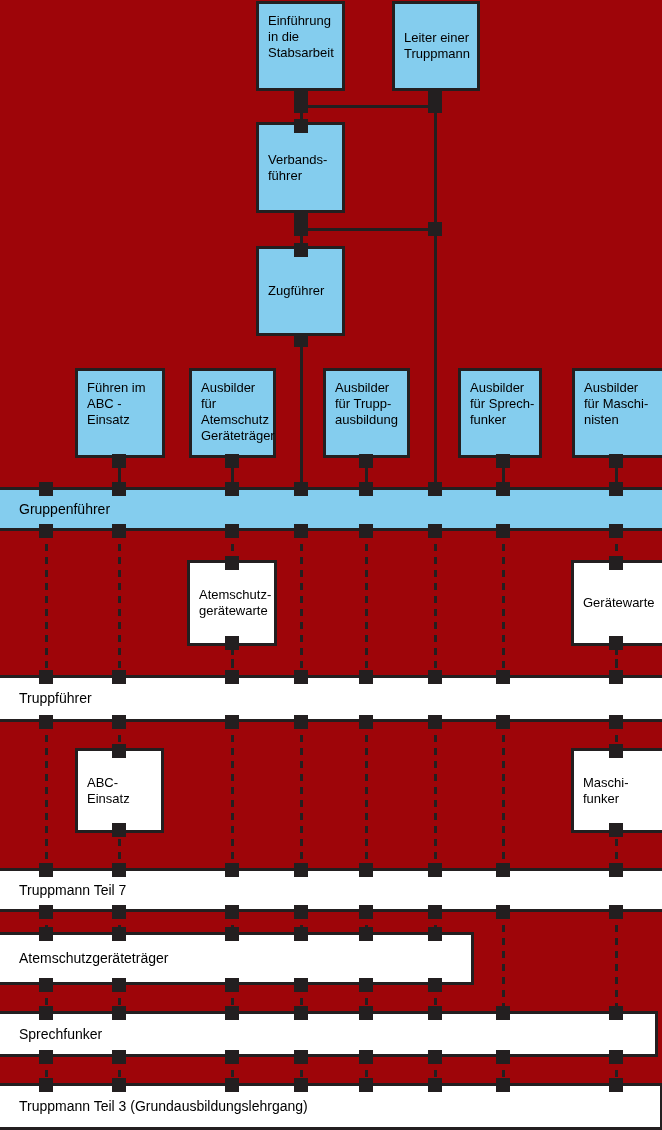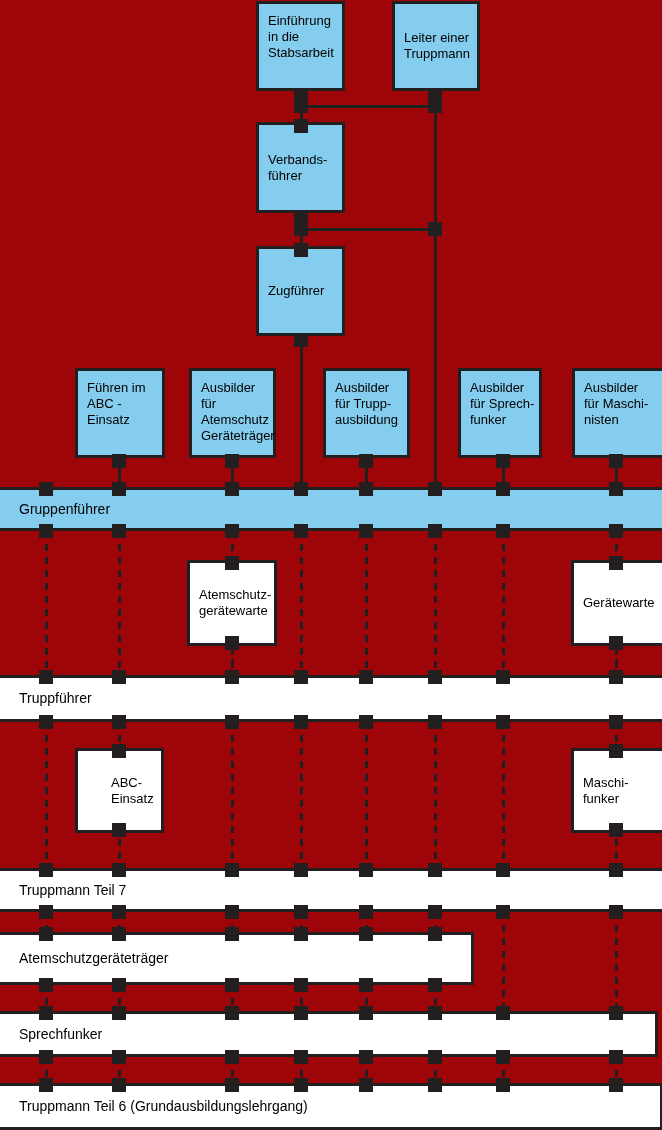--- a/index.html
+++ b/index.html
@@ -244,21 +244,21 @@
 für Maschi-
 nisten</span>
       </div>
       <div class="node wcard" style="left: 187px; top: 560px; width: 90px; height: 86px;">
         <span class="label">Atemschutz-
 gerätewarte</span>
       </div>
       <div class="node wcard" style="left: 571px; top: 560px; width: 94px; height: 86px;">
         <span class="label">Gerätewarte</span>
       </div>
-      <div class="node wcard" style="left: 75px; top: 748px; width: 89px; height: 85px; padding-left: 24px;">
+      <div class="node wcard" style="left: 75px; top: 748px; width: 89px; height: 85px;">
         <span class="label">ABC-
 Einsatz</span>
       </div>
       <div class="node wcard" style="left: 571px; top: 748px; width: 94px; height: 85px;">
         <span class="label">Maschi-
 funker</span>
       </div>
       <div class="node bar blue" style="left: -3px; top: 487px; width: 668px; height: 44px;">
         <span class="label">Gruppenführer</span>
       </div>
@@ -268,21 +268,21 @@
       <div class="node bar white" style="left: -3px; top: 868px; width: 668px; height: 44px;">
         <span class="label">Truppmann Teil 7</span>
       </div>
       <div class="node bar white" style="left: -3px; top: 932px; width: 477px; height: 53px;">
         <span class="label">Atemschutzgeräteträger</span>
       </div>
       <div class="node bar white" style="left: -3px; top: 1011px; width: 661px; height: 46px;">
         <span class="label">Sprechfunker</span>
       </div>
       <div class="node bar white" style="left: -3px; top: 1083px; width: 666px; height: 47px;">
-        <span class="label">Truppmann Teil 6 (Grundausbildungslehrgang)</span>
+        <span class="label">Truppmann Teil 3 (Grundausbildungslehrgang)</span>
       </div>
       <div class="knob" style="left: 39px; top: 524px; z-index: 5;"></div>
       <div class="knob" style="left: 112px; top: 524px; z-index: 5;"></div>
       <div class="knob" style="left: 225px; top: 524px; z-index: 5;"></div>
       <div class="knob" style="left: 294px; top: 524px; z-index: 5;"></div>
       <div class="knob" style="left: 359px; top: 524px; z-index: 5;"></div>
       <div class="knob" style="left: 428px; top: 524px; z-index: 5;"></div>
       <div class="knob" style="left: 496px; top: 524px; z-index: 5;"></div>
       <div class="knob" style="left: 609px; top: 524px; z-index: 5;"></div>
       <div class="knob" style="left: 39px; top: 670px; z-index: 5;"></div>

